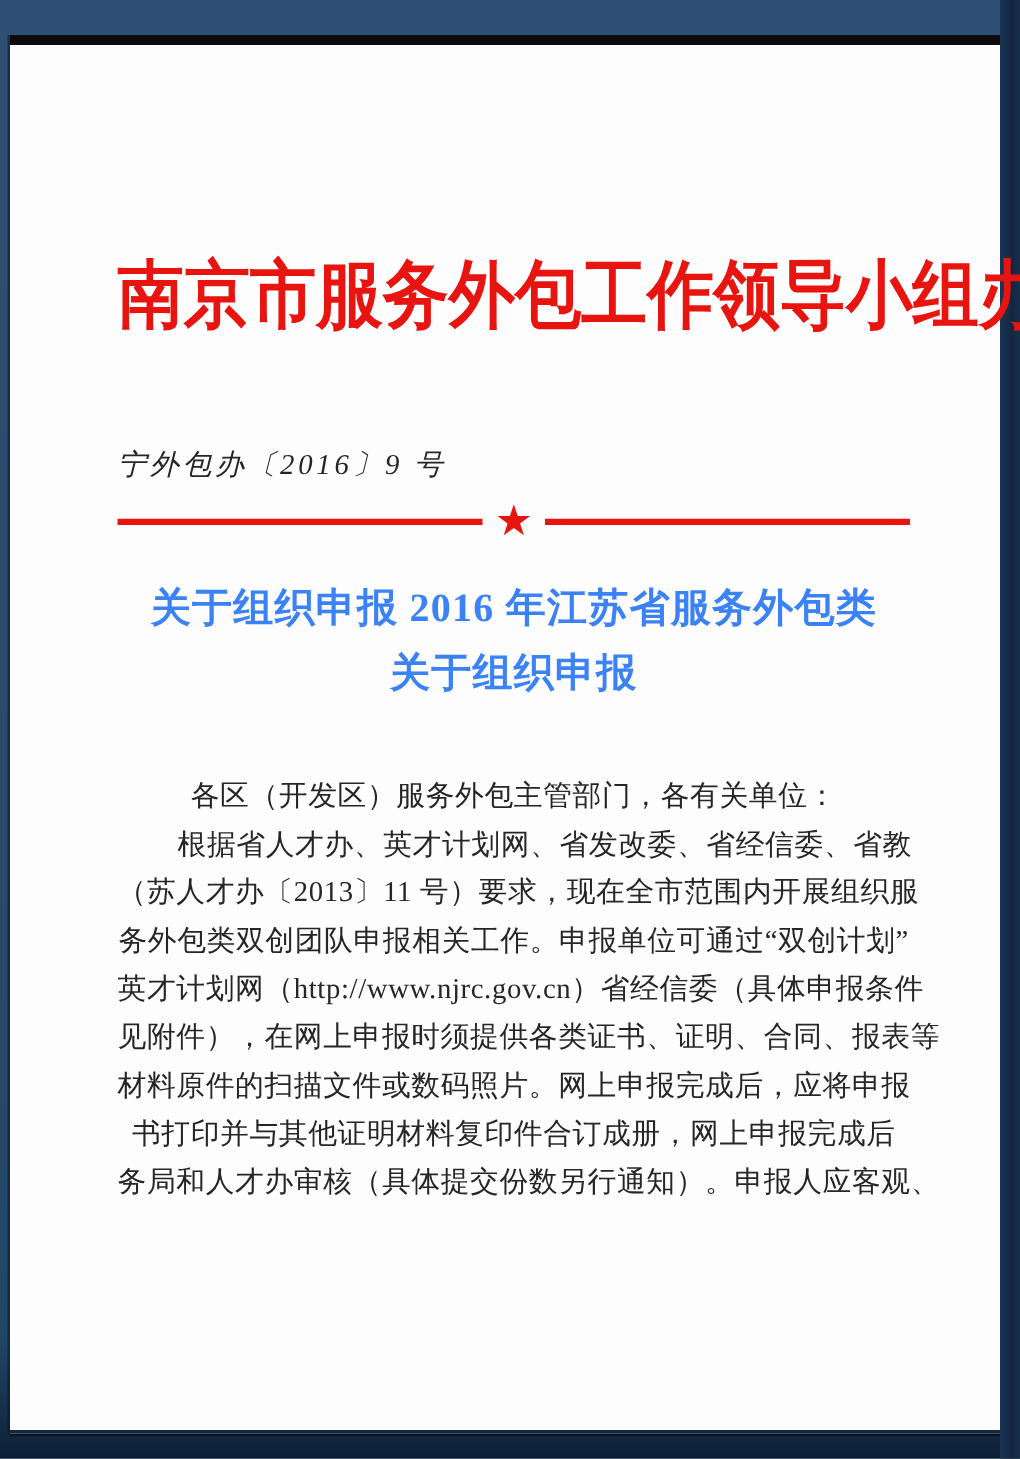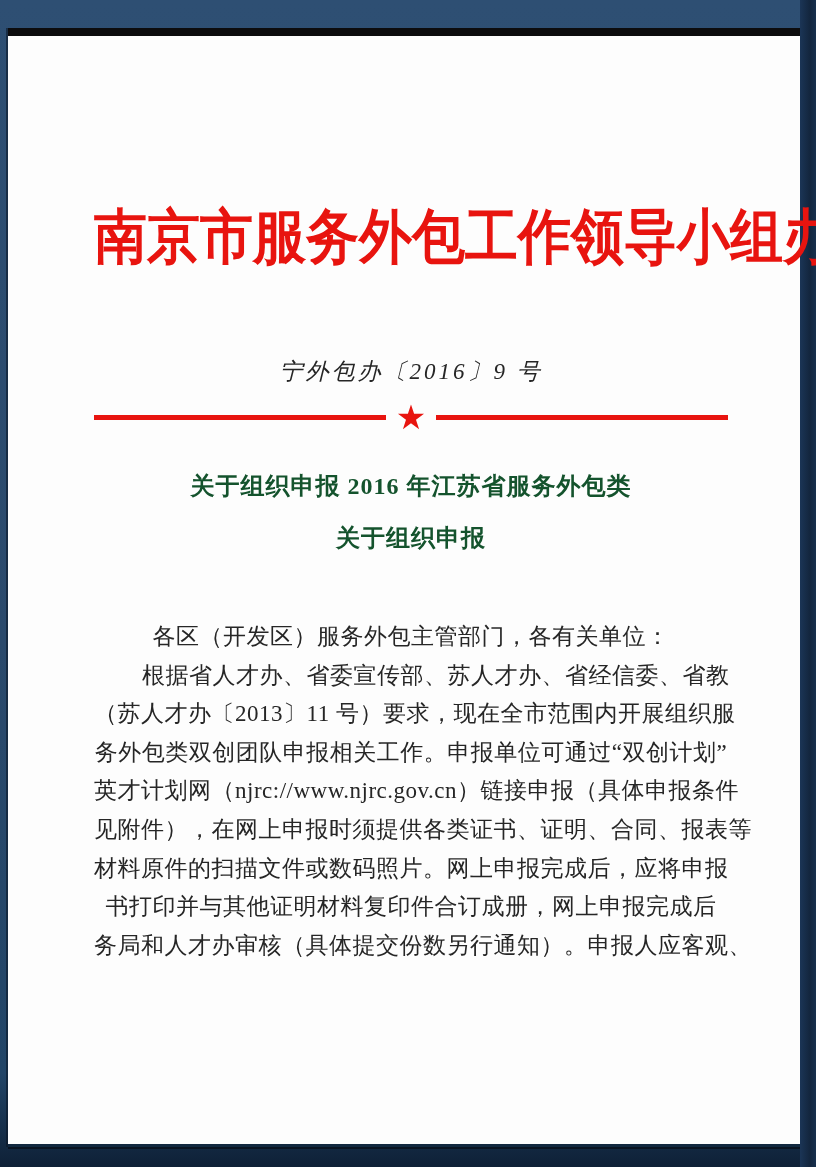--- a/index.html
+++ b/index.html
@@ -49,21 +49,21 @@
     line-height: 66px;
     font-weight: 900;
     letter-spacing: 0px;
     color: #e8140f;
     transform: scaleY(1.12);
     transform-origin: center;
     white-space: nowrap;
   }
   .doc-number {
     margin-top: 88px;
-    text-align: center;
+    text-align: left;
     font-size: 23px;
     line-height: 28px;
     letter-spacing: 3px;
     color: #262626;
     font-style: italic;
   }
   .divider {
     margin-top: 14px;
     display: flex;
     align-items: center;
@@ -76,24 +76,24 @@
   .divider .star {
     color: #e8140f;
     font-size: 34px;
     line-height: 34px;
     margin: 0 10px;
     font-family: "DejaVu Sans", sans-serif;
   }
   .notice-title {
     margin-top: 26px;
     text-align: center;
-    font-size: 24px;
+    font-size: 32px;
     line-height: 52px;
     font-weight: bold;
-    color: #14532d;
+    color: #3b82f6;
     letter-spacing: 1px;
   }
   .body-text {
     margin-top: 54px;
     font-size: 23px;
     line-height: 38.6px;
     color: #262626;
     letter-spacing: 0.5px;
   }
   .body-line {
@@ -122,24 +122,24 @@
       <div class="rule"></div>
     </div>
 
     <div class="notice-title">
       <div>关于组织申报 2016 年江苏省服务外包类</div>
       <div>关于组织申报</div>
     </div>
 
     <div class="body-text">
       <div class="body-line">各区（开发区）服务外包主管部门，各有关单位：</div>
-      <div class="body-line indent">根据省人才办、省委宣传部、苏人才办、省经信委、省教</div>
+      <div class="body-line indent">根据省人才办、英才计划网、省发改委、省经信委、省教</div>
       <div class="body-line">（苏人才办〔2013〕11 号）要求，现在全市范围内开展组织服</div>
       <div class="body-line">务外包类双创团队申报相关工作。申报单位可通过“双创计划”</div>
-      <div class="body-line">英才计划网（njrc://www.njrc.gov.cn）链接申报（具体申报条件</div>
+      <div class="body-line">英才计划网（http://www.njrc.gov.cn）省经信委（具体申报条件</div>
       <div class="body-line">见附件），在网上申报时须提供各类证书、证明、合同、报表等</div>
       <div class="body-line">材料原件的扫描文件或数码照片。网上申报完成后，应将申报</div>
       <div class="body-line">书打印并与其他证明材料复印件合订成册，网上申报完成后</div>
       <div class="body-line">务局和人才办审核（具体提交份数另行通知）。申报人应客观、</div>
     </div>
 
   </div>
 </div>
 
 </body></html>

